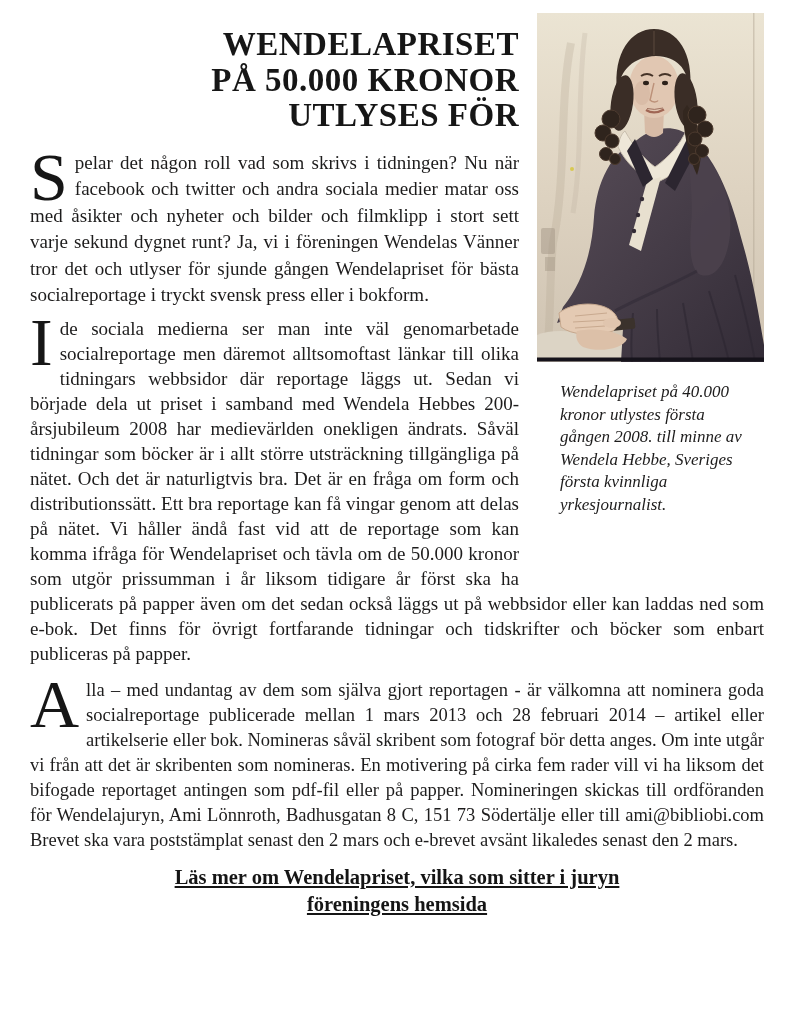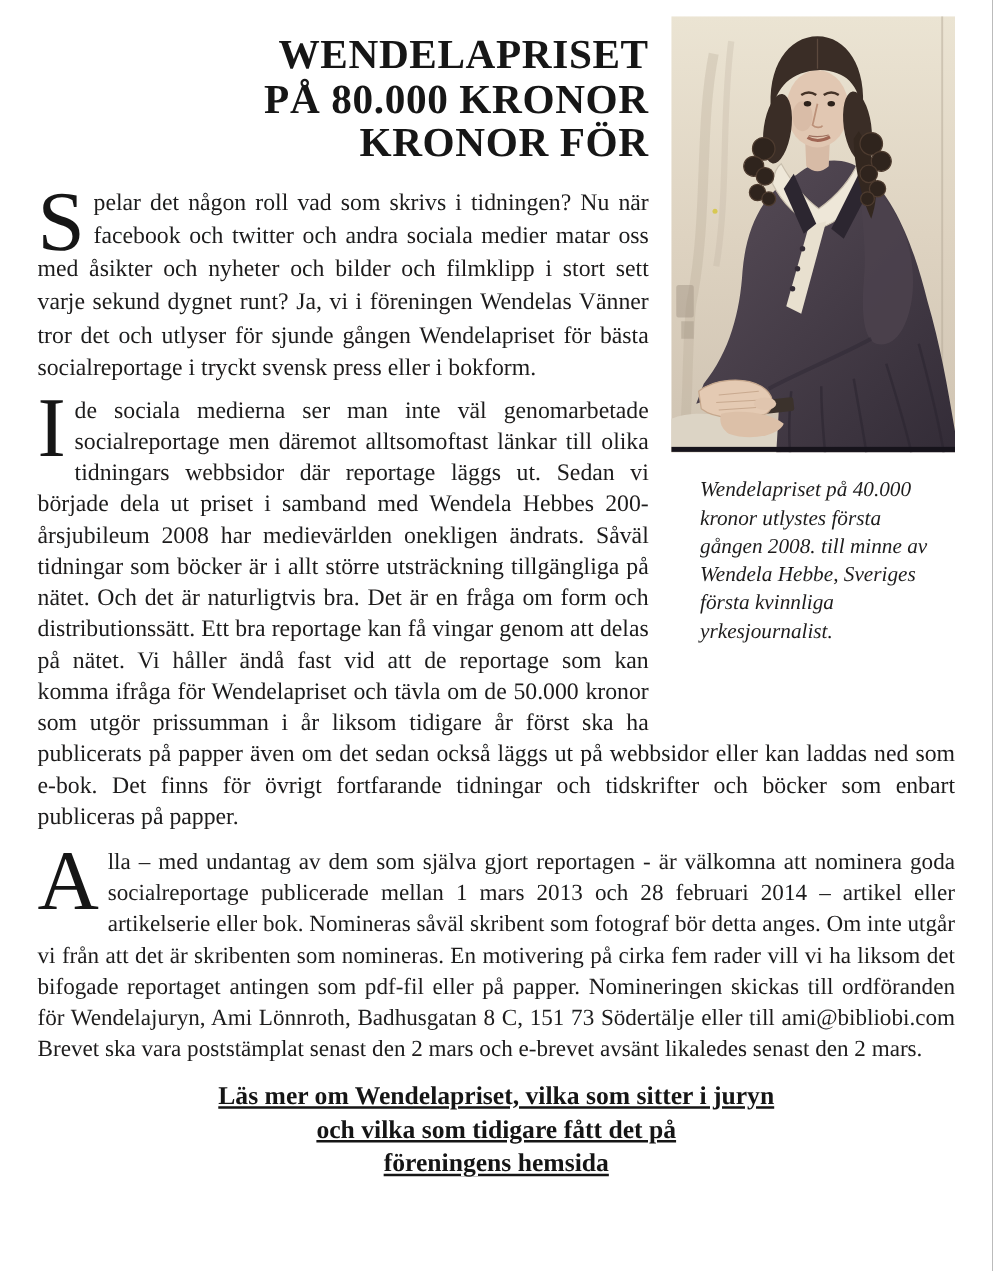--- a/index.html
+++ b/index.html
@@ -188,29 +188,28 @@
       </g>
 
       <rect x="0" y="344.5" width="227" height="4" fill="#16131b"></rect>
     </svg>
 
     <div class="caption">Wendelapriset på 40.000 kronor utlystes första gången 2008. till minne av Wendela Hebbe, Sveriges första kvinnliga yrkesjournalist.</div>
   </div>
 
   <h1 class="headline">
     <span class="hl">WENDELAPRISET</span>
-    <span class="hl">PÅ 80.000 KRONOR</span>
-    <span class="hl">KRONOR FÖR</span>
+    <span class="hl">PÅ 50.000 KRONOR</span>
+    <span class="hl">UTLYSES FÖR</span>
   </h1>
 
   <p class="body p1"><span class="dropcap">S</span><span>pelar det någon roll vad som skrivs i tidningen? Nu när facebook och twitter och andra sociala medier matar oss med åsikter och nyheter och bilder och filmklipp i stort sett varje sekund dygnet runt? Ja, vi i föreningen Wendelas Vänner tror det och utlyser för sjunde gången Wendelapriset för bästa socialreportage i tryckt svensk press eller i bokform.</span></p>
 
   <p class="body p2"><span class="dropcap">I</span><span>de sociala medierna ser man inte väl genomarbetade socialreportage men däremot alltsomoftast länkar till olika tidningars webbsidor där reportage läggs ut. Sedan vi började dela ut priset i samband med Wendela Hebbes 200-årsjubileum 2008 har medievärlden onekligen ändrats. Såväl tidningar som böcker är i allt större utsträckning tillgängliga på nätet. Och det är naturligtvis bra. Det är en fråga om form och distributionssätt. Ett bra reportage kan få vingar genom att delas på nätet. Vi håller ändå fast vid att de reportage som kan komma ifråga för Wendelapriset och tävla om de 50.000 kronor som utgör prissumman i år liksom tidigare år först ska ha publicerats på papper även om det sedan också läggs ut på webbsidor eller kan laddas ned som e-bok. Det finns för övrigt fortfarande tidningar och tidskrifter och böcker som enbart publiceras på papper.</span></p>
 
   <p class="body p3"><span class="dropcap">A</span><span>lla – med undantag av dem som själva gjort reportagen - är välkomna att nominera goda socialreportage publicerade mellan 1 mars 2013 och 28 februari 2014 – artikel eller artikelserie eller bok. Nomineras såväl skribent som fotograf bör detta anges. Om inte utgår vi från att det är skribenten som nomineras. En motivering på cirka fem rader vill vi ha liksom det bifogade reportaget antingen som pdf-fil eller på papper. Nomineringen skickas till ordföranden för Wendelajuryn, Ami Lönnroth, Badhusgatan 8 C, 151 73 Södertälje eller till ami@bibliobi.com  Brevet ska vara poststämplat senast den 2 mars och e-brevet avsänt likaledes senast den 2 mars.</span></p>
 
   <div class="footer">
     <div>Läs mer om Wendelapriset, vilka som sitter i juryn</div>
-    <div>och vilka som tidigare fått det på</div>
     <div>föreningens hemsida</div>
   </div>
 
 </div>
 
 </body></html>

